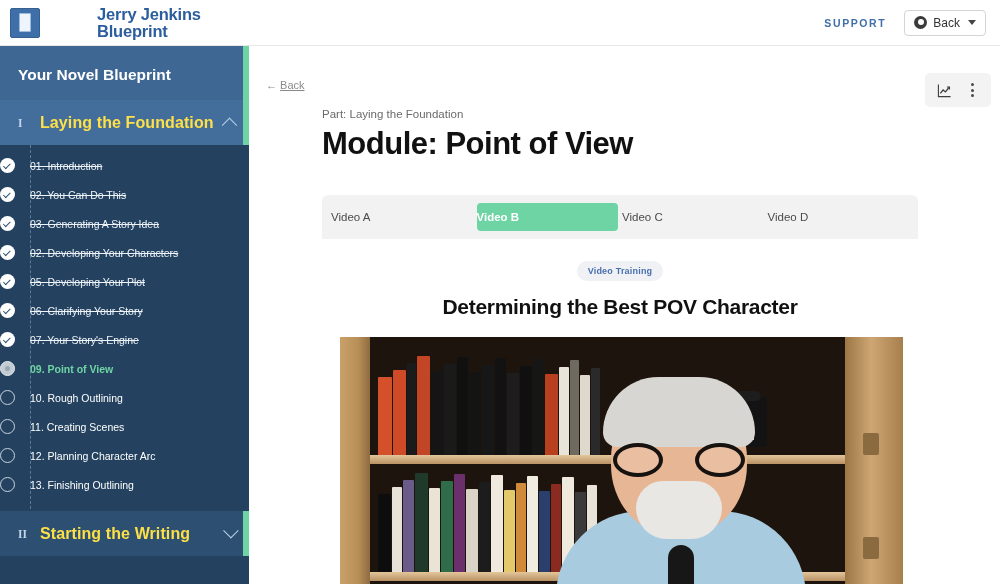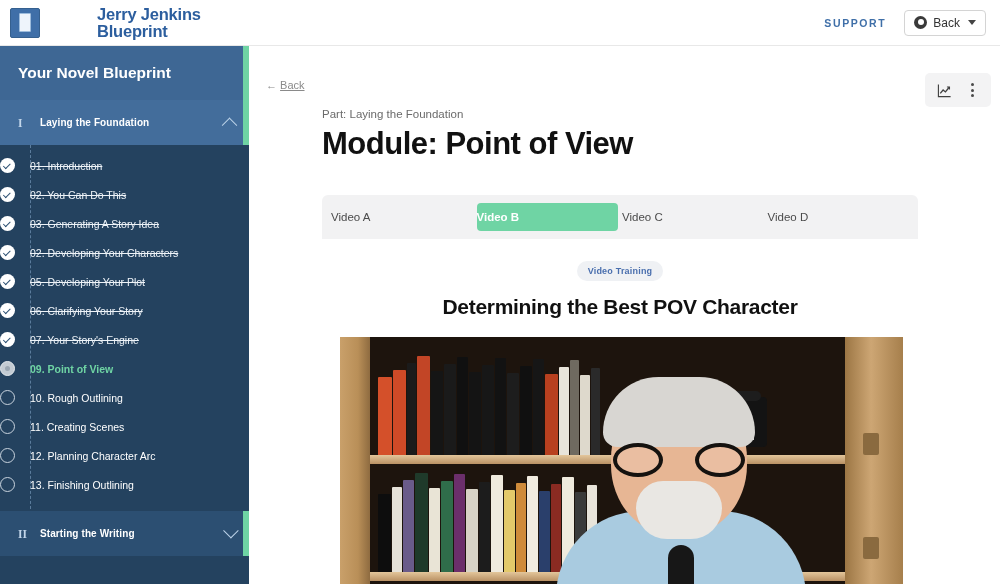--- a/index.html
+++ b/index.html
@@ -65,38 +65,38 @@
 
   
   .sidebar {
     position: absolute; top: 46px; left: 0;
     width: 249px; height: 538px;
     background: #24425f;
     overflow: hidden;
   }
   .sidebar-head {
     height: 54px; background: #3e6794;
-    display: flex; align-items: center; padding: 0 18px;
+    display: flex; align-items: flex-end; padding: 16px 18px;
     position: relative;
   }
   .sidebar-head .title {
     color: #ffffff; font-size: 15.5px; font-weight: bold;
   }
   .section-head {
     height: 45px; background: #436d9b;
     display: flex; align-items: center; padding: 0 14px 0 18px;
     position: relative; cursor: pointer;
   }
   .section-head.alt { background: #2c4f72; }
   .section-numeral {
     width: 22px; color: #c3d6ea; font-size: 11.5px;
     font-weight: bold; font-family: "Liberation Serif", serif;
   }
   .section-title {
-    color: #ffffff; font-size: 10px; font-weight: bold; letter-spacing: 0.1px;
+    color: #fde047; font-size: 16px; font-weight: bold; letter-spacing: 0.1px;
   }
   .chev {
     margin-left: auto; width: 11px; height: 11px;
     border-right: 1.6px solid #bcd2e8; border-bottom: 1.6px solid #bcd2e8;
   }
   .chev.up { transform: rotate(-135deg) translate(-2px,-2px); }
   .chev.down { transform: rotate(45deg) translate(-1px,-3px); }
   .accent-bar {
     position: absolute; right: 0; top: 0; width: 6px; height: 100%;
     background: #6fd4a4;

